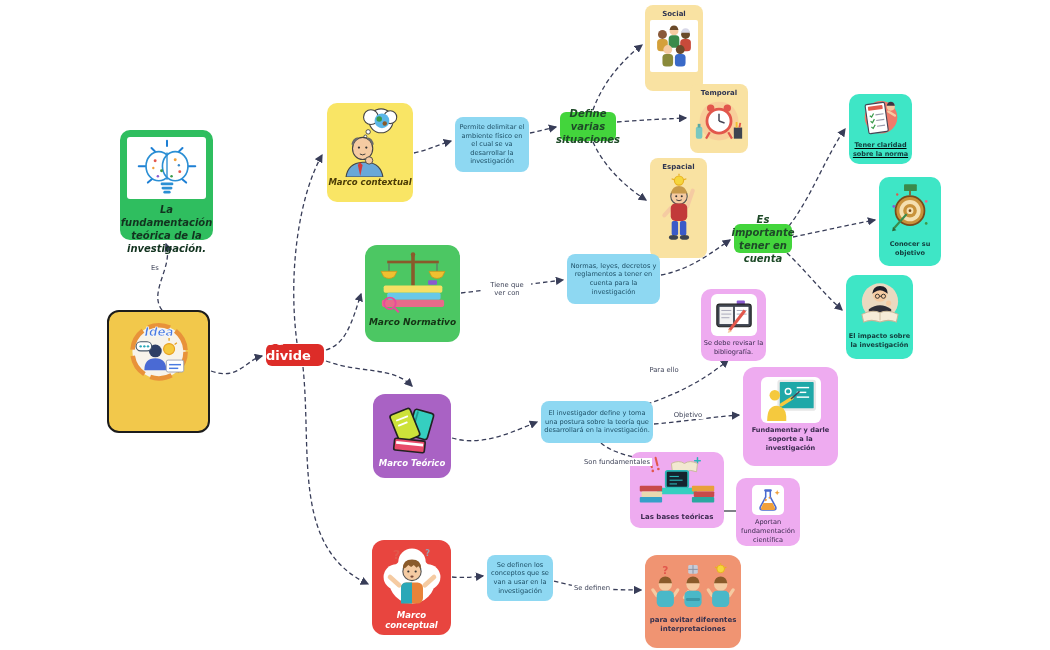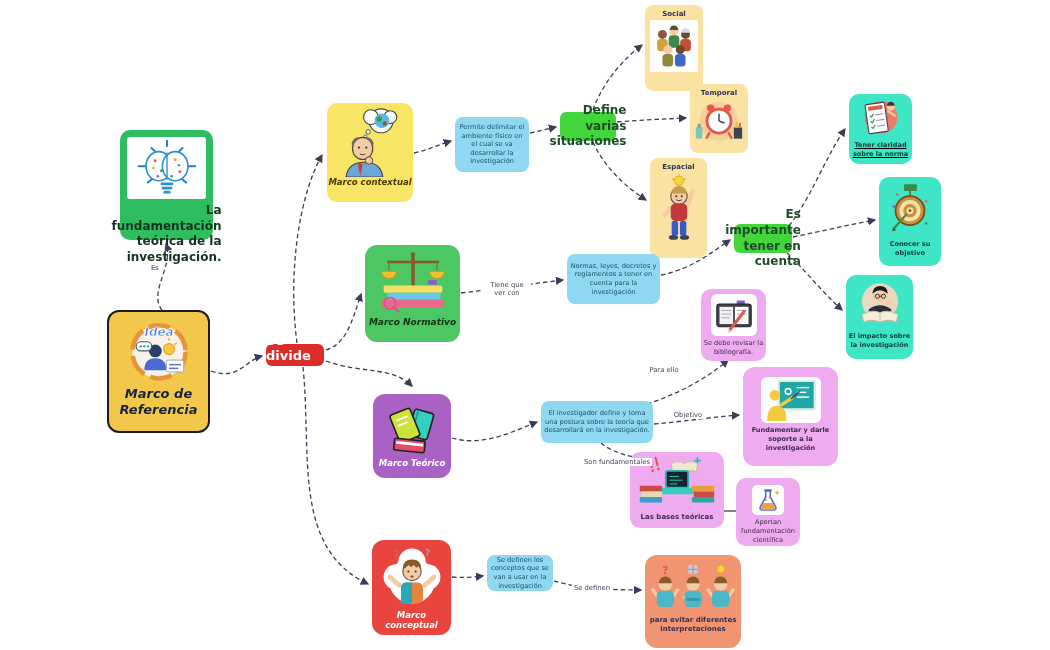--- a/index.html
+++ b/index.html
@@ -6,21 +6,21 @@
   body{width:1050px;height:650px;position:relative;background:#ffffff;
        font-family:"DejaVu Sans",sans-serif;overflow:hidden;}
   .edges{position:absolute;left:0;top:0;z-index:1;}
   .node{position:absolute;box-sizing:border-box;z-index:2;display:flex;flex-direction:column;
         align-items:center;justify-content:flex-start;}
   .ctr{justify-content:center;}
   .lbl{position:absolute;z-index:3;font-size:6.8px;color:#3f4459;background:#fff;
        padding:0 2px;transform:translate(-50%,-50%);white-space:nowrap;text-align:center;}
   .lbl.wrap{white-space:normal;width:44px;}
   .desc{font-size:6.6px;color:#1d4f66;text-align:center;line-height:1.3;padding:3px;}
-  .nodetxt{font-size:12px;color:#1e4a28;text-align:right;line-height:1.3;font-weight:600;}
+  .nodetxt{font-size:10px;color:#1e4a28;text-align:center;line-height:1.3;font-weight:600;font-style:italic;}
   .cream-title{font-size:7px;font-weight:bold;color:#2e3450;margin-top:5px;}
   .teal-txt{font-size:6.5px;font-weight:bold;color:#113b3b;text-align:center;line-height:1.35;margin-top:3px;}
   .pink-txt{font-size:6.6px;color:#3c2b50;text-align:center;line-height:1.35;margin-top:3px;}
   .marco-title{font-size:8.5px;font-weight:bold;font-style:italic;text-align:center;}
   .whitepad{background:#fff;display:flex;align-items:center;justify-content:center;}
 </style>
 </head>
 <body>
 
 <svg class="edges" width="1050" height="650">
@@ -106,21 +106,20 @@
     <line x1="53" y1="30" x2="55.5" y2="28" stroke="#e8a020" stroke-width="1.4"></line>
     <rect x="11" y="27" width="17" height="10" rx="5" fill="#fff" stroke="#445566" stroke-width="1.2"></rect>
     <circle cx="16" cy="32" r="1.3" fill="#2aa8b8"></circle>
       <circle cx="20" cy="32" r="1.3" fill="#2aa8b8"></circle>
       <circle cx="24" cy="32" r="1.3" fill="#2aa8b8"></circle>
     <rect x="44" y="47" width="19" height="13" rx="2" fill="#fff" stroke="#9aa0b0" stroke-width="1"></rect>
     <line x1="47" y1="52" x2="60" y2="52" stroke="#4a7ae0" stroke-width="1.6"></line>
     <line x1="47" y1="56" x2="57" y2="56" stroke="#4a7ae0" stroke-width="1.6"></line>
     <text x="36" y="21" text-anchor="middle" font-size="13" font-weight="bold" font-style="italic" fill="#4a7ae0" stroke="#ffffff" stroke-width="0.6">Idea</text>
   </svg>
-  <div class="marco-title" style="font-size:13px;color:#16233e;line-height:1.25;margin-top:3px;width:95px;">Marco de Referencia</div>
 </div>
 
 <div class="node ctr" style="left:266px;top:344px;width:58px;height:22px;background:#dd2c28;border-radius:6px;">
   <div style="font-size:13px;color:#fff;font-weight:bold;">Se divide en</div>
 </div>
 
 <div class="node" style="left:327px;top:103px;width:86px;height:99px;background:#f9e565;border-radius:10px;padding-top:4px;">
   <svg width="62" height="70" viewBox="0 0 64 76">
     <circle cx="44" cy="15" r="13" fill="#fff" stroke="#444" stroke-width="1.2"></circle>
     <circle cx="33" cy="11" r="8" fill="#fff" stroke="#444" stroke-width="1.2"></circle>
@@ -415,21 +414,21 @@
       <circle cx="35" cy="30" r="1.2" fill="#333"></circle>
     <ellipse cx="31" cy="35.5" rx="1.8" ry="1.2" fill="#7a4a3a"></ellipse>
     <line x1="17" y1="45" x2="7" y2="36" stroke="#f5cba2" stroke-width="5" stroke-linecap="round"></line>
     <line x1="45" y1="45" x2="55" y2="36" stroke="#f5cba2" stroke-width="5" stroke-linecap="round"></line>
     <rect x="19" y="42" width="24" height="23" rx="6" fill="#e8833a"></rect>
     <path d="M19,48 q0,-6 6,-6 h6 v23 h-12 z" fill="#2aa8b8"></path>
   </svg>
   <div class="marco-title" style="color:#fff;">Marco conceptual</div>
 </div>
 
-<div class="node ctr" style="left:487px;top:555px;width:66px;height:36px;background:#8ed8f2;border-radius:8px;">
+<div class="node ctr" style="left:487px;top:555px;width:66px;height:46px;background:#8ed8f2;border-radius:8px;">
   <div class="desc">Se definen los conceptos que se van a usar en la investigación</div>
 </div>
 
 <div class="node" style="left:645px;top:555px;width:96px;height:93px;background:#f09472;border-radius:12px;padding-top:8px;">
   <svg width="84" height="50" viewBox="0 0 88 52">
     <text x="15" y="11" text-anchor="middle" font-size="11" font-weight="bold" fill="#e2574c">?</text>
     <g>
       <rect x="39" y="2" width="10" height="9" rx="1.5" fill="#c8ccd8"></rect>
       <line x1="44" y1="2" x2="44" y2="11" stroke="#8a90a0" stroke-width="1"></line>
       <line x1="39" y1="6.5" x2="49" y2="6.5" stroke="#8a90a0" stroke-width="1"></line>

